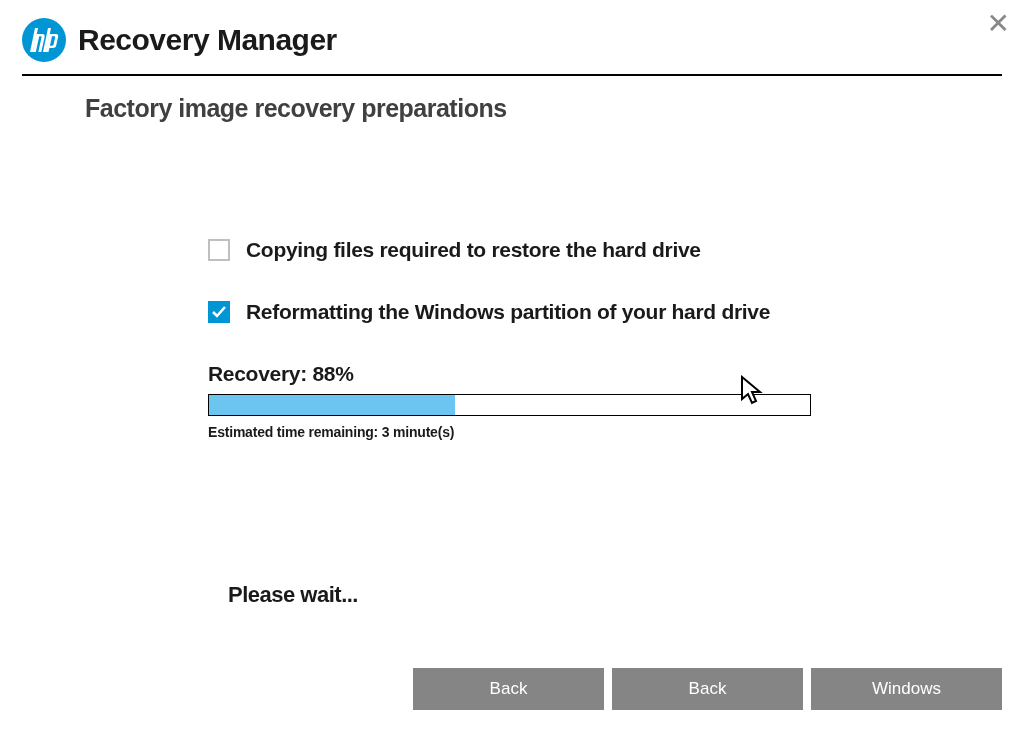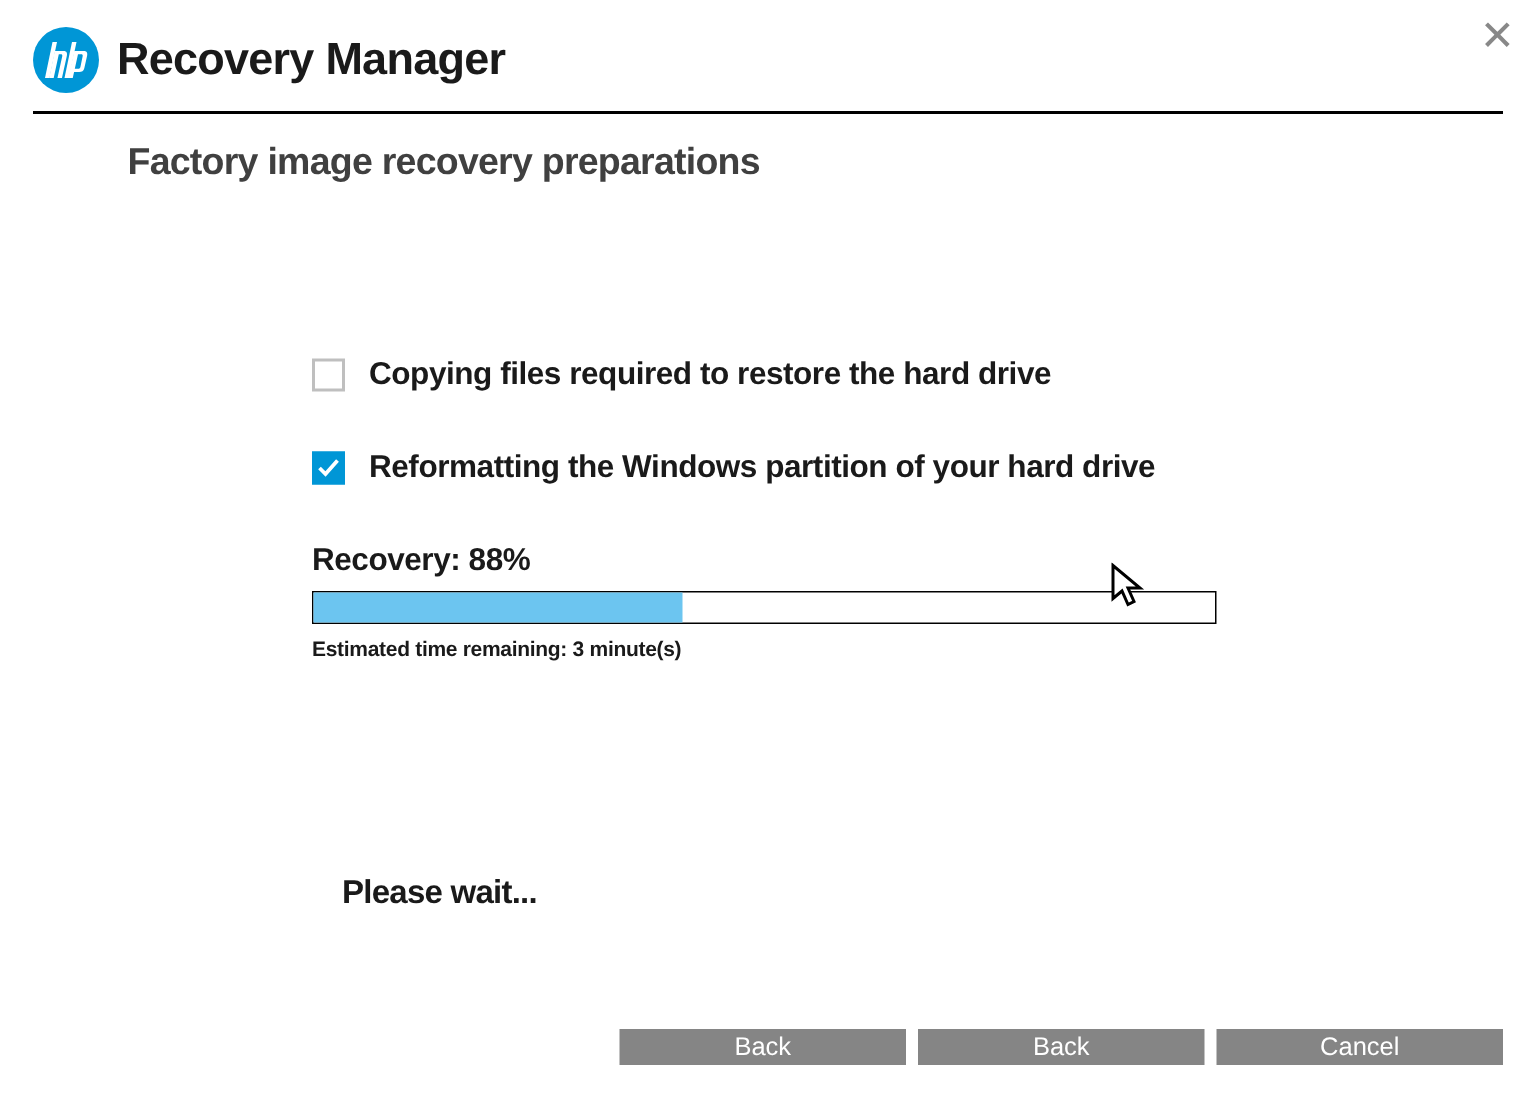--- a/index.html
+++ b/index.html
@@ -131,21 +131,21 @@
     }
     .button-row {
       position: absolute;
       bottom: 30px;
       right: 22px;
       display: flex;
       gap: 8px;
     }
     .nav-button {
       width: 191px;
-      height: 24px;
+      height: 42px;
       background: #858585;
       border: none;
       color: #fff;
       font-size: 17px;
       font-weight: 500;
       cursor: pointer;
       font-family: inherit;
     }
     .cursor-icon {
       position: absolute;
@@ -213,14 +213,14 @@
 
 <span class="cursor-icon">
   <svg width="26" height="32" viewBox="0 0 26 32">
     <path d="M 2 2 L 2 24 L 8 19 L 12 28 L 16 26 L 12 17 L 20 17 Z" fill="#fff" stroke="#000" stroke-width="2"></path>
   </svg>
 </span>
 
 <div class="button-row">
   <button class="nav-button">Back</button>
   <button class="nav-button">Back</button>
-  <button class="nav-button">Cancel</button>
+  <button class="nav-button">Windows</button>
 </div>
 
 </body></html>

